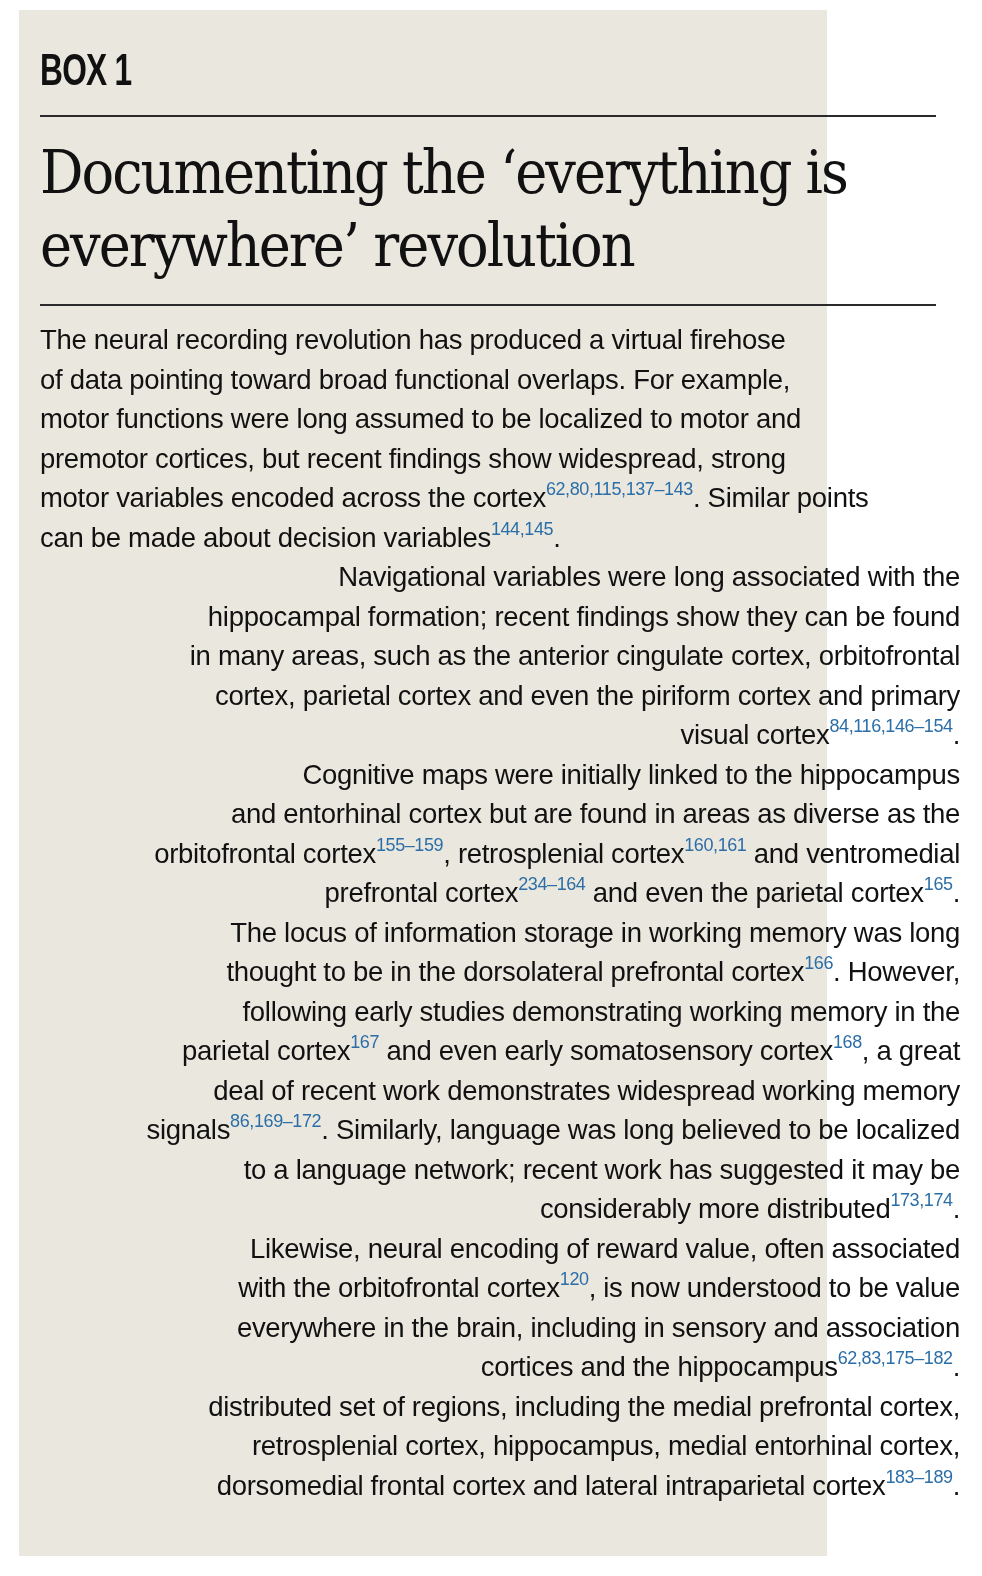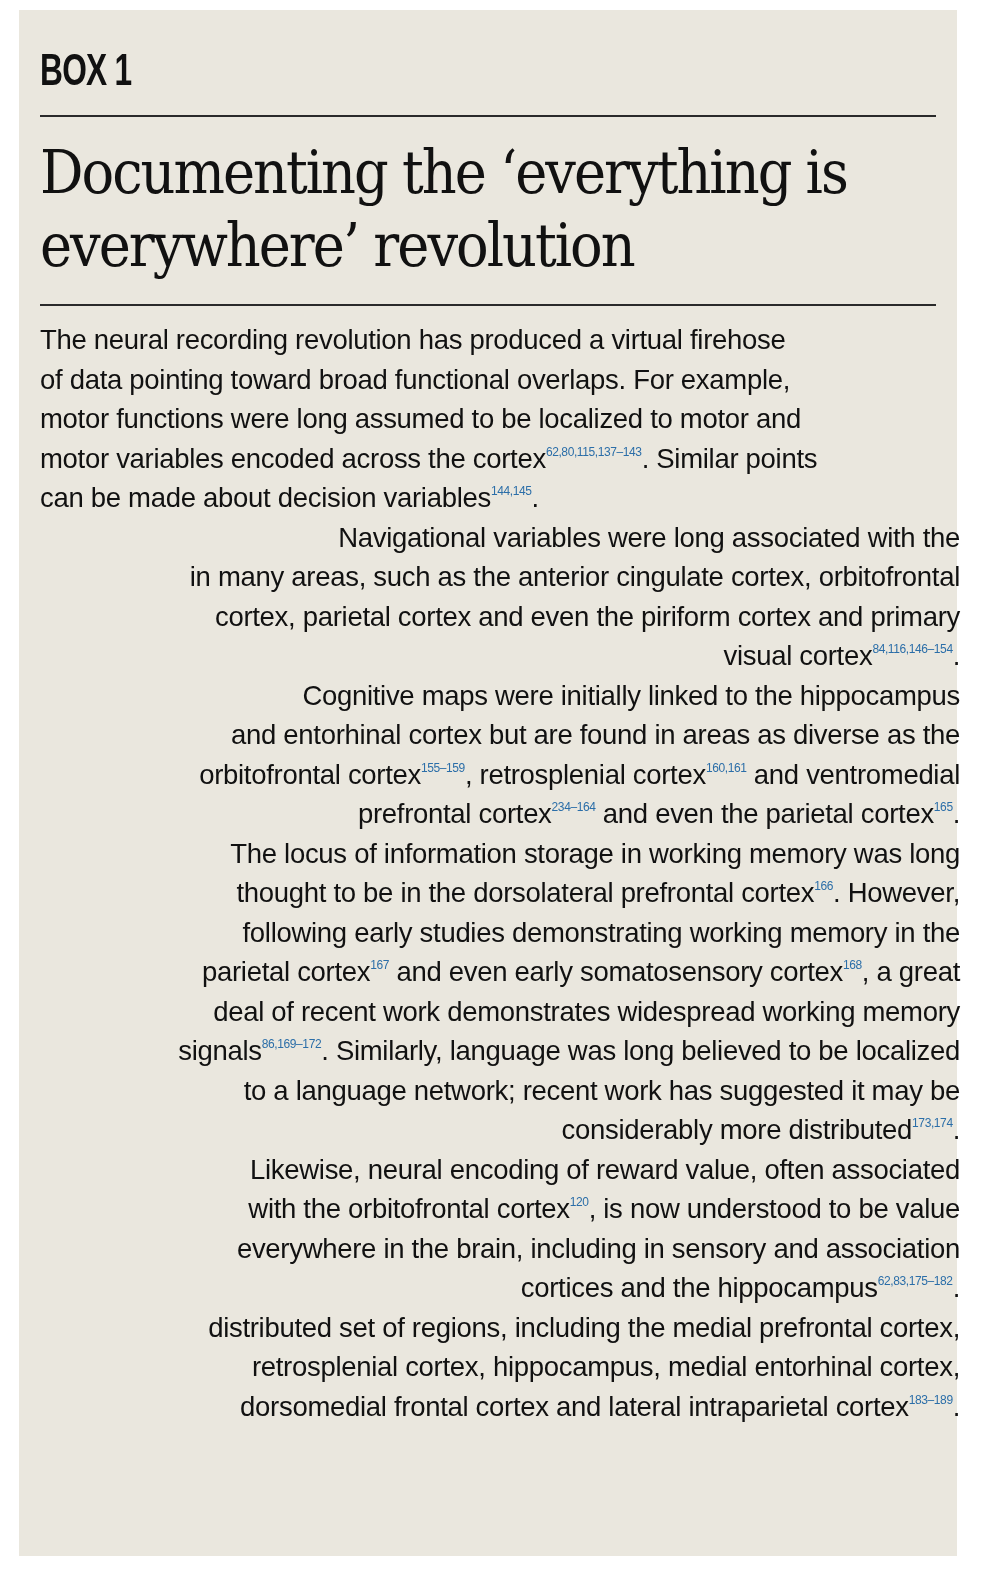--- a/index.html
+++ b/index.html
@@ -1,18 +1,18 @@
 <!DOCTYPE html>
 <html><head>
   <meta charset="utf-8">
   <style>
     html, body { margin: 0; padding: 0; background: #ffffff; }
     body { width: 982px; height: 1576px; position: relative; overflow: hidden; }
     .box {
-      position: absolute; left: 19px; top: 10px; width: 938px; height: 1546px;
+      position: absolute; left: 19px; top: 10px; width: 808px; height: 1546px;
       background: #eae7de;
     }
     .label {
       position: absolute; left: 21px; top: 36px;
       font-family: "Liberation Sans", sans-serif; font-weight: 700;
       font-size: 44px; line-height: 48px; color: #111;
       transform: scaleX(0.72); transform-origin: left center; letter-spacing: -1px;
     }
     .rule {
       position: absolute; left: 21px; width: 896px; height: 2px; background: #2a2a2a;
@@ -27,45 +27,47 @@
     }
     .body {
       position: absolute; left: 21px; top: 310px; width: 920px;
       font-family: Liberation Sans, sans-serif; font-size: 27.5px;
       line-height: 39.5px; color: #111; letter-spacing: -0.3px;
     }
     .para { margin: 0; }
     .para.indent { text-indent: 42px; text-align: right; }
     .line { display: block; white-space: nowrap; }
     sup.ref {
-      color: #2b6ea8; font-size: 12px; vertical-align: 12px; line-height: 0;
+      color: #2b6ea8; font-size: 18px; vertical-align: 12px; line-height: 0;
       letter-spacing: -0.4px; cursor: pointer;
     }
   </style>
 </head>
 <body>
 
 <div class="box">
   <div class="label">BOX 1</div>
   <div class="rule r1"></div>
   <h1 class="title">
     <span class="line">Documenting the ‘everything is</span>
     <span class="line">everywhere’ revolution</span>
   </h1>
   <div class="rule r2"></div>
   <div class="body" id="body">
       <p class="para">
         <span class="line"><span>The neural recording revolution has produced a virtual firehose</span></span>
         <span class="line"><span>of data pointing toward broad functional overlaps. For example,</span></span>
         <span class="line"><span>motor functions were long assumed to be localized to motor and</span></span>
+        <span class="line"><span>premotor cortices, but recent findings show widespread, strong</span></span>
         <span class="line"><span>motor variables encoded across the cortex</span><sup class="ref">62,80,115,137–143</sup><span>. Similar points</span></span>
         <span class="line"><span>can be made about decision variables</span><sup class="ref">144,145</sup><span>.</span></span>
       </p>
       <p class="para indent">
         <span class="line"><span>Navigational variables were long associated with the</span></span>
+        <span class="line"><span>hippocampal formation; recent findings show they can be found</span></span>
         <span class="line"><span>in many areas, such as the anterior cingulate cortex, orbitofrontal</span></span>
         <span class="line"><span>cortex, parietal cortex and even the piriform cortex and primary</span></span>
         <span class="line"><span>visual cortex</span><sup class="ref">84,116,146–154</sup><span>.</span></span>
       </p>
       <p class="para indent">
         <span class="line"><span>Cognitive maps were initially linked to the hippocampus</span></span>
         <span class="line"><span>and entorhinal cortex but are found in areas as diverse as the</span></span>
         <span class="line"><span>orbitofrontal cortex</span><sup class="ref">155–159</sup><span>, retrosplenial cortex</span><sup class="ref">160,161</sup><span> and ventromedial</span></span>
         <span class="line"><span>prefrontal cortex</span><sup class="ref">234–164</sup><span> and even the parietal cortex</span><sup class="ref">165</sup><span>.</span></span>
       </p>

